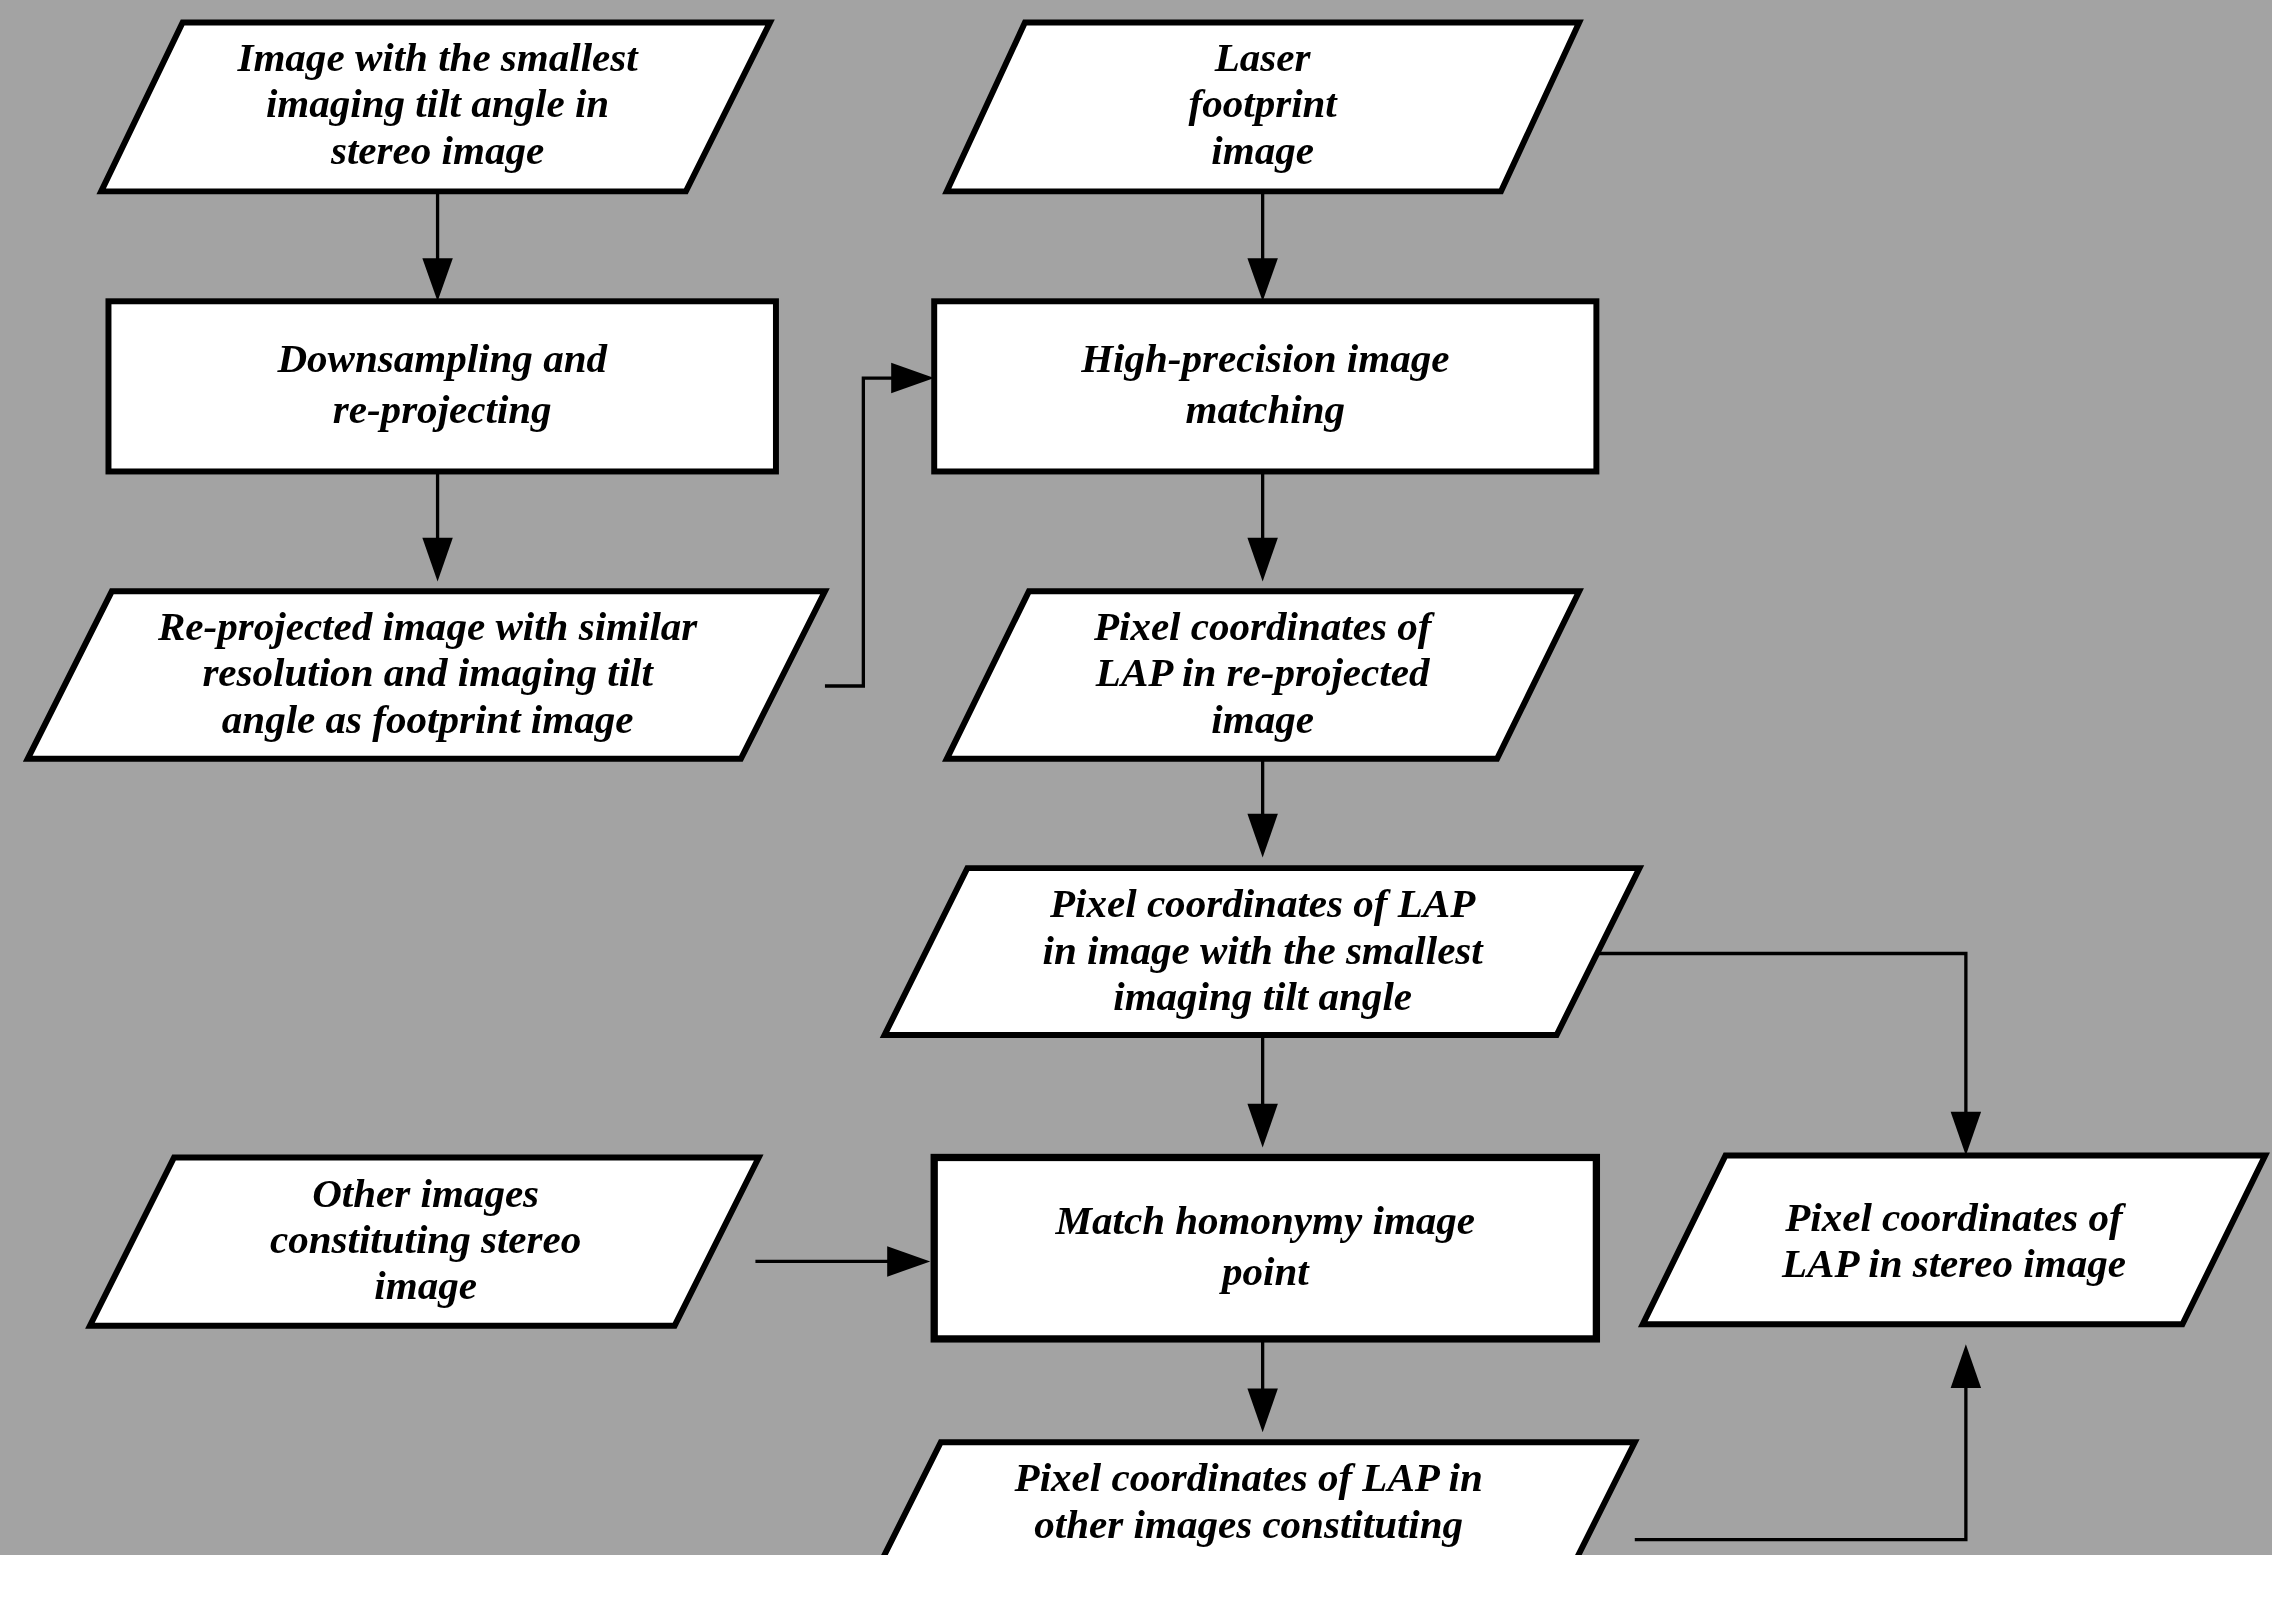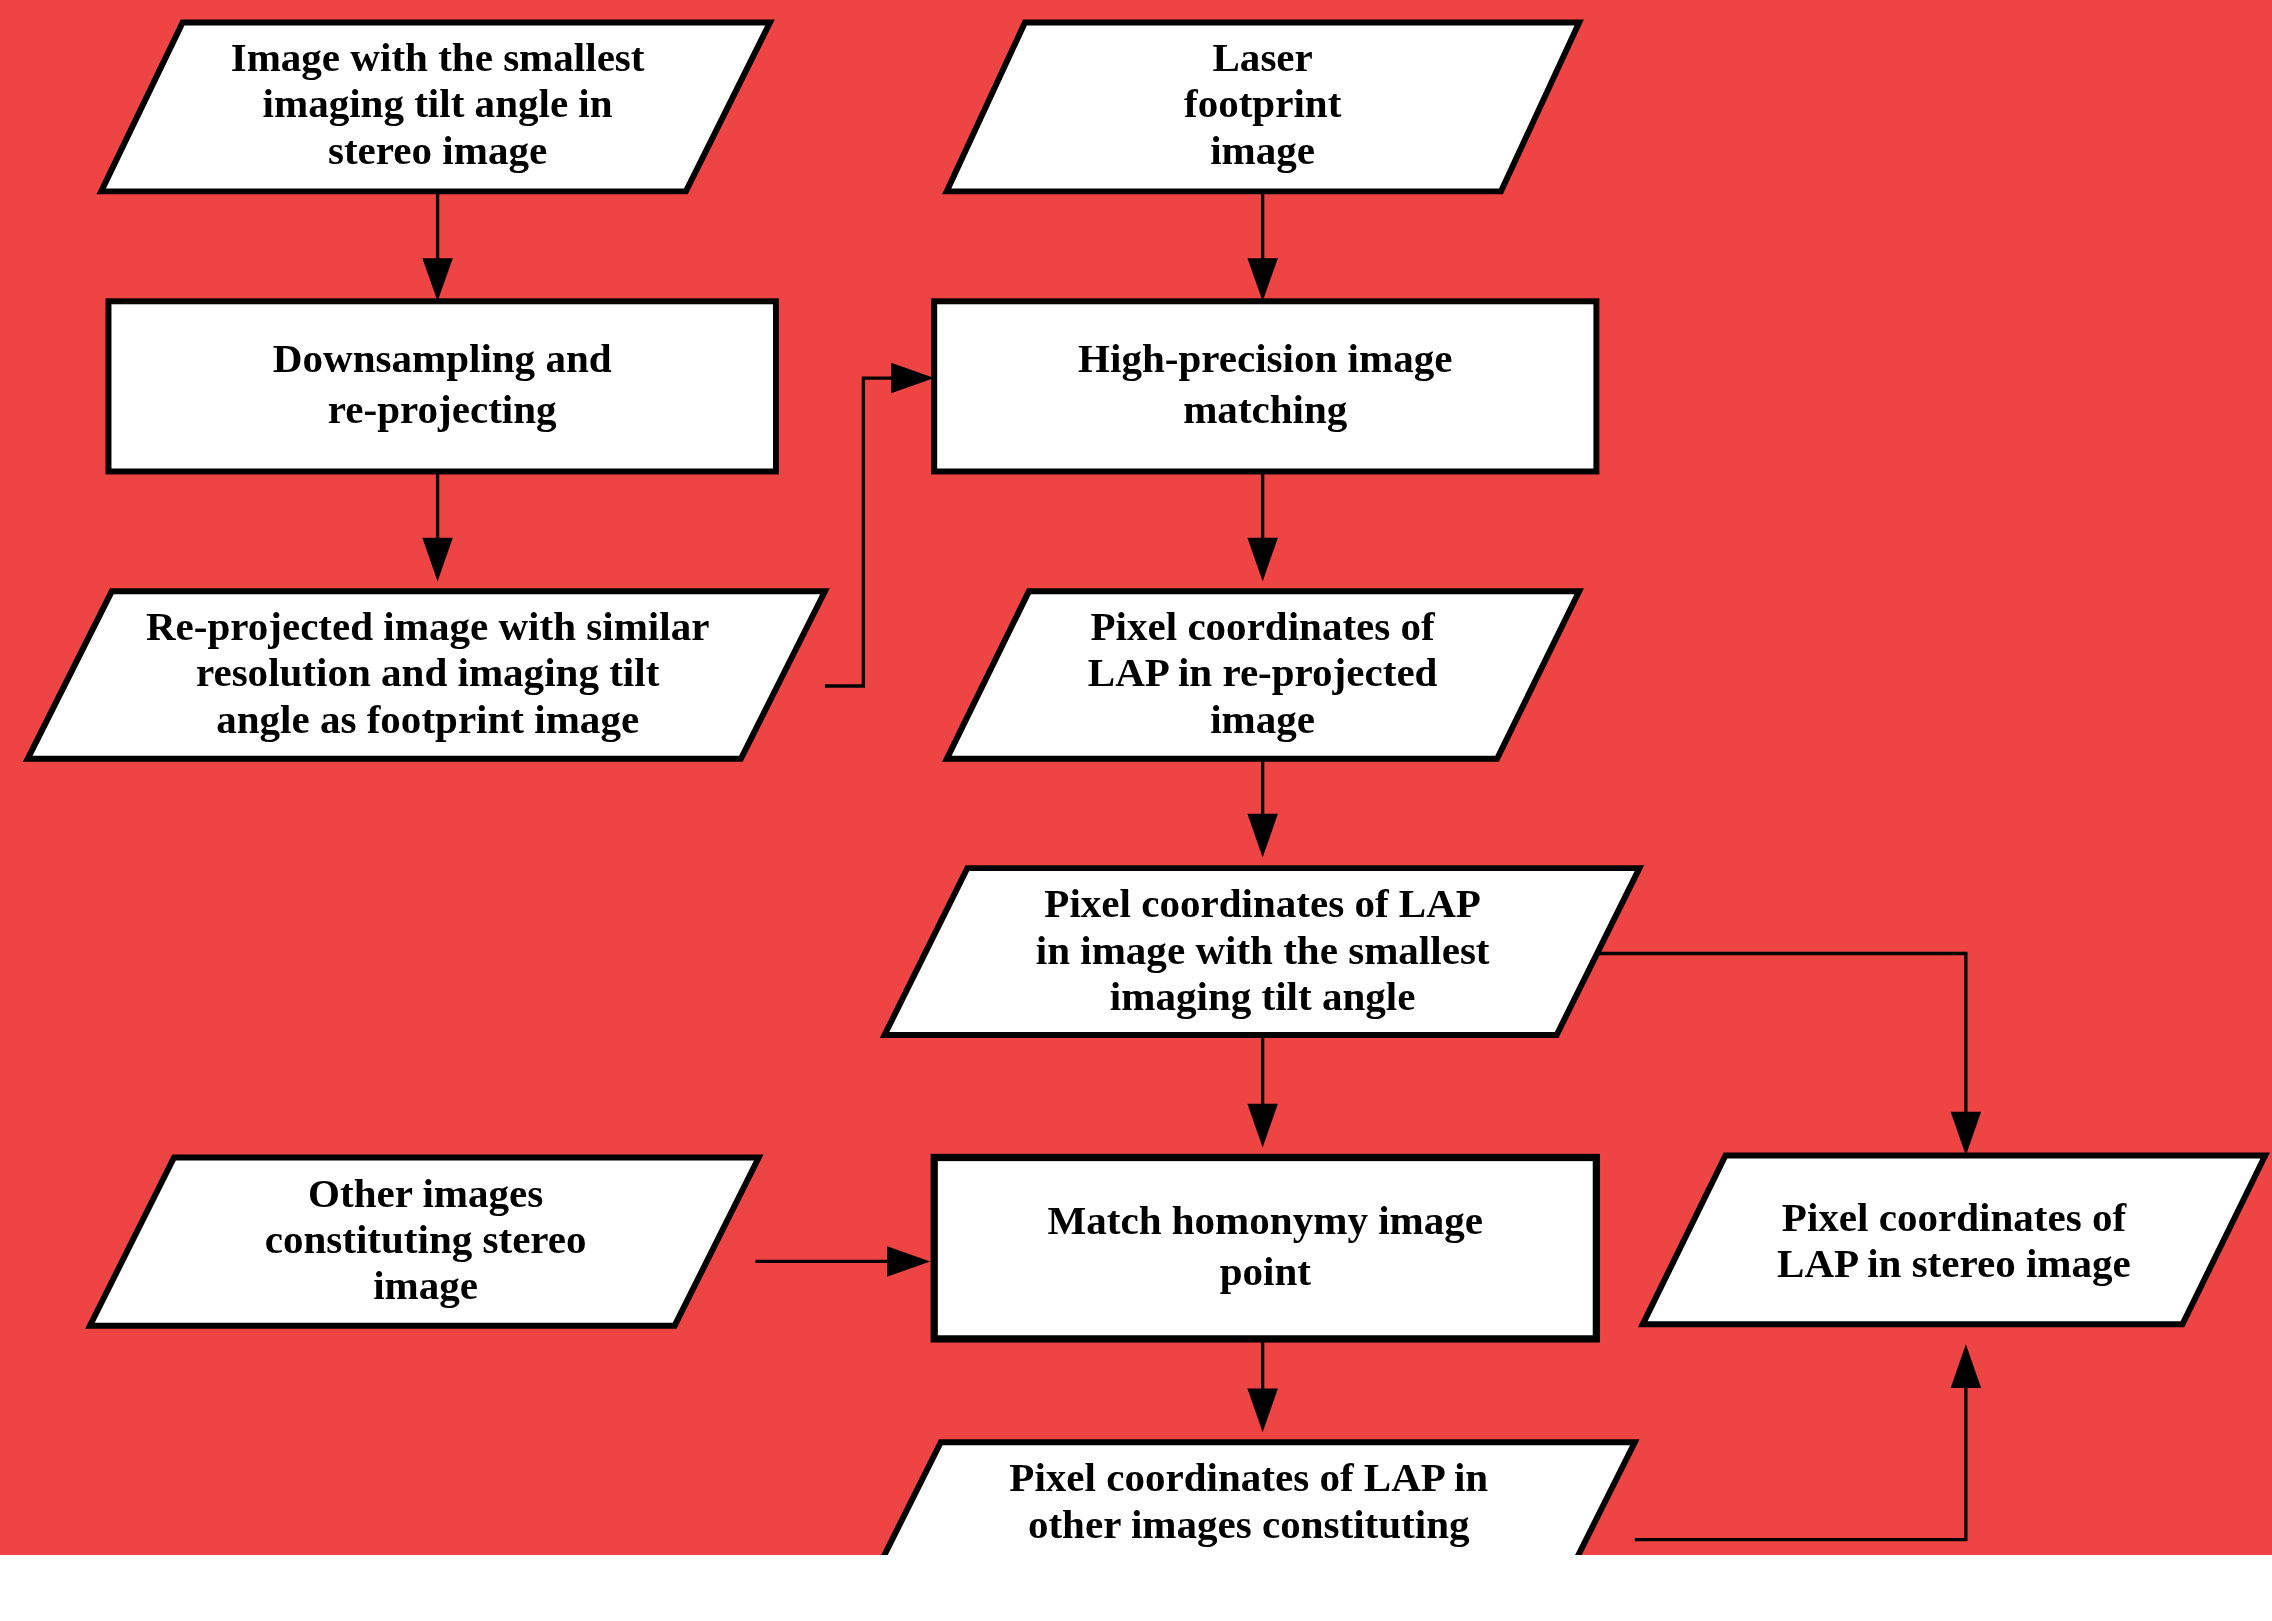--- a/index.html
+++ b/index.html
@@ -7,22 +7,23 @@
     padding: 0;
     background: #ffffff;
   }
   body {
     font-family: "Liberation Serif", serif;
   }
   #flowchart-root {
     position: relative;
     width: 2273px;
     height: 1555px;
-    background: #ef4444;
+    background: #a3a3a3;
     overflow: hidden;
+    font-style: italic;
   }
   svg.flow {
     display: block;
     width: 2273px;
     height: 1621px;
   }
   .shape-stroke {
     stroke: #000000;
     fill: #ffffff;
   }

